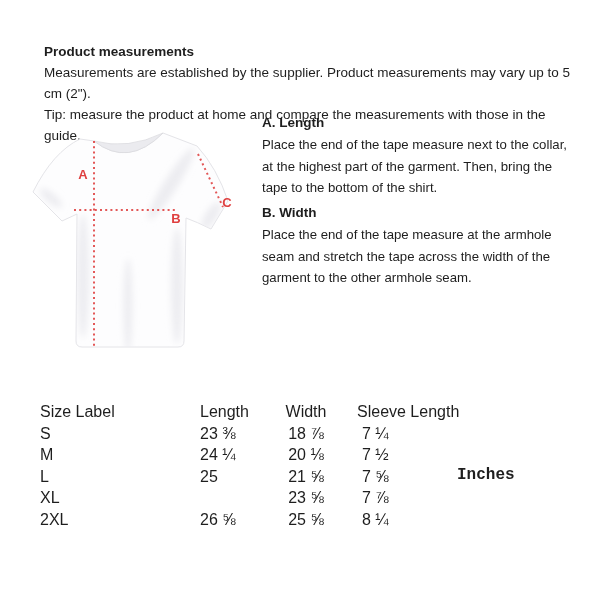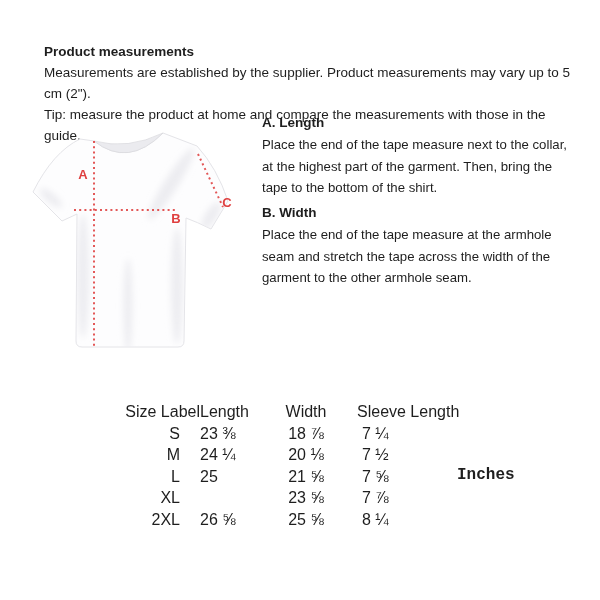--- a/index.html
+++ b/index.html
@@ -31,21 +31,21 @@
   .section { position:absolute; left:262px; width:336px; }
   .section-a { top:112px; } .section-b { top:202px; } .section-c { top:292px; }
   .section-heading { font-size:13.5px; font-weight:bold; line-height:22px; }
   .section-body { font-size:13.2px; line-height:21.5px; }
 
   
   .size-table { position:absolute; left:40px; top:401px; width:460px; }
   .trow { position:relative; height:21.5px; font-size:16px; line-height:21.5px; }
   .trow.header { font-size:16px; }
   .tcell { position:absolute; top:0; }
-  .c-size   { left:8px;    width:132px; text-align:right; }
+  .c-size   { left:0;    width:132px; text-align:left; }
   .header .c-size { width:152px; }
   .c-length { left:160px; width:86px;  text-align:left; }
   .c-width  { left:228px; width:76px;  text-align:center; }
   .c-sleeve { left:317px; width:130px; text-align:left; padding-left:5px; }
   .header .c-sleeve { padding-left:0; }
   .unit-label { position:absolute; left:457px; top:465px; font-size:16px; font-weight:bold; line-height:21.5px;font-family:Liberation Mono, monospace; }
 </style>
 </head>
 <body>
 

